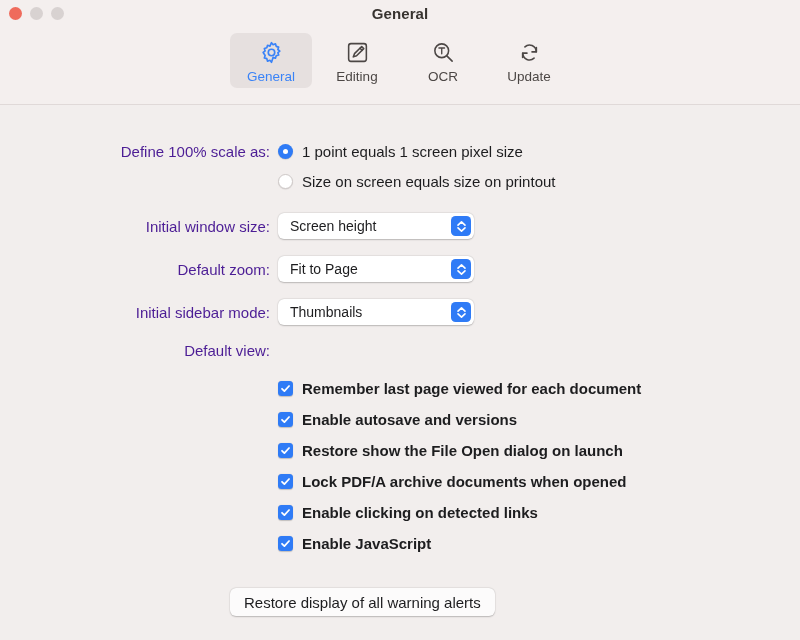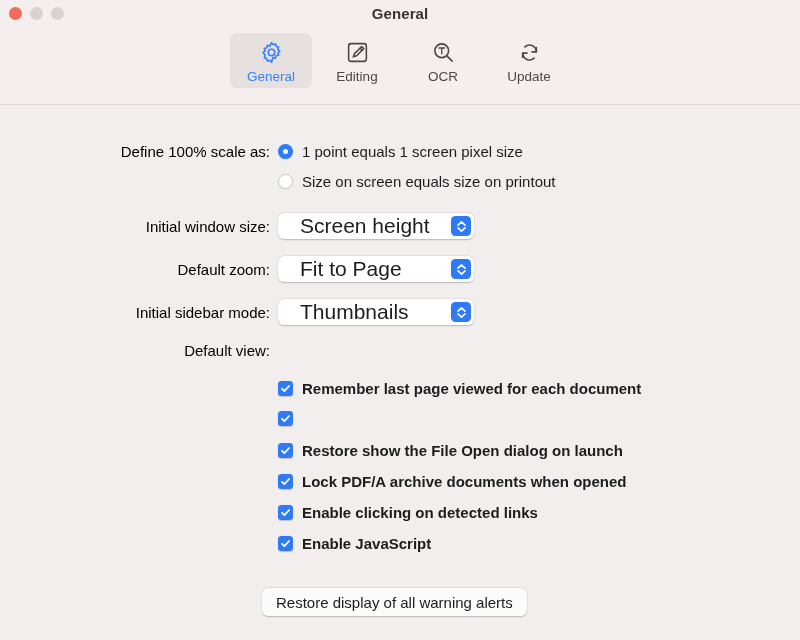--- a/index.html
+++ b/index.html
@@ -100,21 +100,21 @@
   .row {
     display: flex;
     align-items: center;
     position: absolute;
     left: 0;
   }
   .row-label {
     width: 270px;
     text-align: right;
     font-size: 15px;
-    color: #000000;
+    color: #4c1d95;
     padding-right: 0;
     box-sizing: border-box;
     white-space: nowrap;
   }
   .row-control {
     padding-left: 8px;
     display: flex;
     align-items: center;
   }
 
@@ -160,23 +160,23 @@
     width: 196px;
     height: 26px;
     background: #ffffff;
     border-radius: 6px;
     box-shadow: 0 0.5px 1.5px rgba(0,0,0,.22), 0 0 0 0.5px rgba(0,0,0,.04);
     display: flex;
     align-items: center;
     box-sizing: border-box;
   }
   .popup .popup-value {
-    font-size: 21px;
+    font-size: 14px;
     color: #1d1d1f;
-    padding-left: 22px;
+    padding-left: 12px;
     white-space: nowrap;
   }
   .popup .popup-arrows {
     position: absolute;
     right: 3px;
     top: 3px;
     width: 20px;
     height: 20px;
     border-radius: 4.5px;
     background: #2f7bf6;
@@ -214,21 +214,20 @@
     background: #fcfbfb;
     border-radius: 6px;
     display: flex;
     align-items: center;
     justify-content: center;
     box-shadow: 0 0.5px 1.5px rgba(0,0,0,.22), 0 0 0 0.5px rgba(0,0,0,.04);
     font-size: 15px;
     color: #1d1d1f;
     white-space: nowrap;
     box-sizing: border-box;
-    margin-left: 32px;
   }
 </style>
 </head>
 <body>
 
 <div class="titlebar">
 
   <div class="traffic-lights">
     <span class="light close"></span>
     <span class="light min"></span>
@@ -359,20 +358,21 @@
     </span>
     <span class="check-text">Remember last page viewed for each document</span>
   </div>
 
   <div class="check-line" style="top:306px;">
     <span class="checkbox">
       <svg width="11" height="11" viewBox="0 0 12 12" fill="none" stroke="#ffffff" stroke-width="1.9" stroke-linecap="round" stroke-linejoin="round">
           <path d="M2.2 6.3l2.6 2.6L9.9 3.3"></path>
         </svg>
     </span>
+    <span class="check-text">Enable autosave and versions</span>
   </div>
 
   <div class="check-line" style="top:337px;">
     <span class="checkbox">
       <svg width="11" height="11" viewBox="0 0 12 12" fill="none" stroke="#ffffff" stroke-width="1.9" stroke-linecap="round" stroke-linejoin="round">
           <path d="M2.2 6.3l2.6 2.6L9.9 3.3"></path>
         </svg>
     </span>
     <span class="check-text">Restore show the File Open dialog on launch</span>
   </div>

